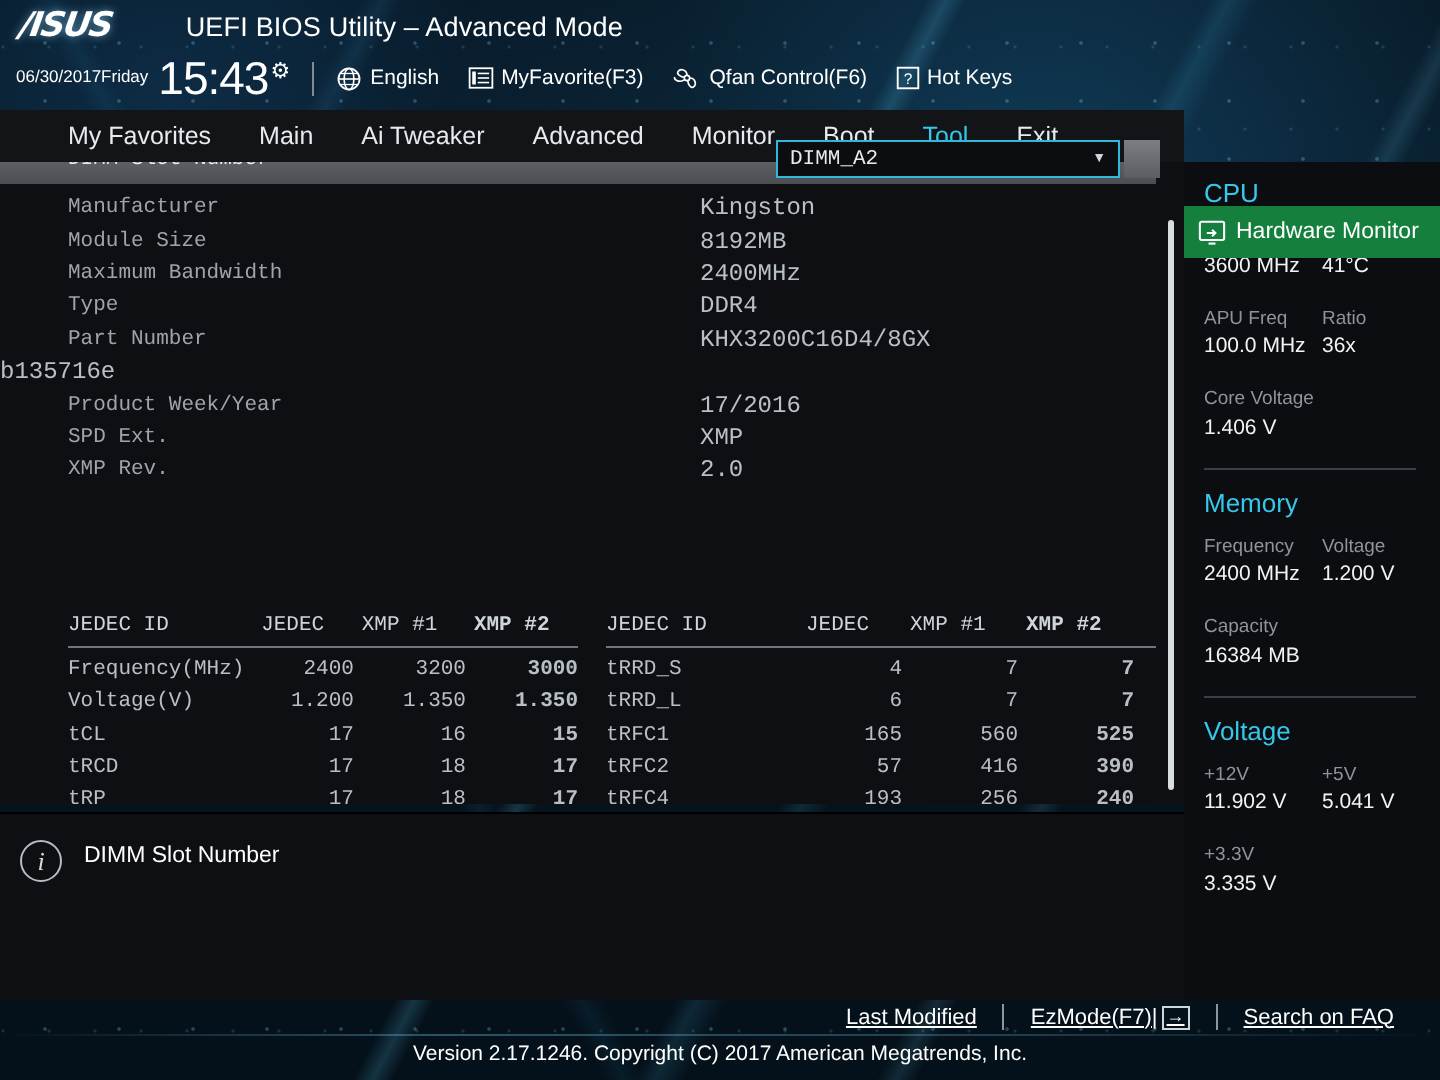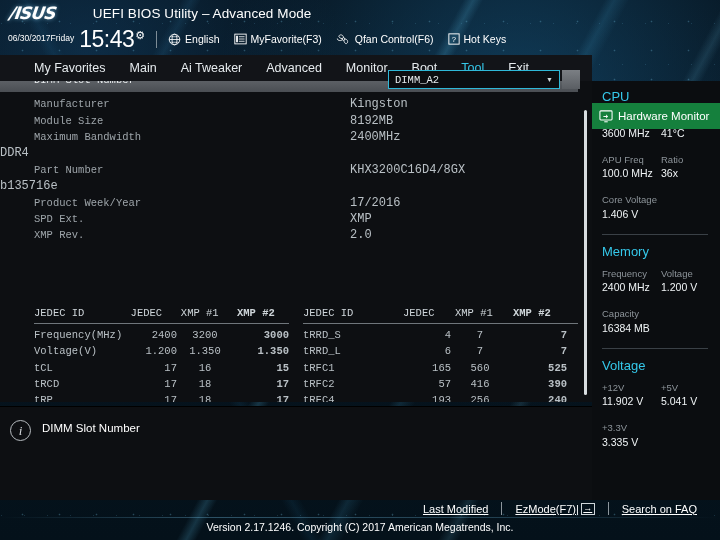--- a/index.html
+++ b/index.html
@@ -112,21 +112,21 @@
 
   .tables{ position:absolute; left:0; top:232px; width:578px; display:flex; }
   .tbl{ width:289px; }
   .tbl.left{ padding-left:34px; }
   .tbl.right{ padding-left:14px; }
   .trow{ display:flex; height:16.3px; align-items:center; font-family:"Liberation Mono", monospace; font-size:10.5px; }
   .trow.head{ color:#cfd6da; height:17px; }
   .trow.body{ color:#b9c0c5; }
   .c0{ width:96px; }
   .c1{ width:52px; text-align:right; }
-  .c2{ width:58px; text-align:center; }
+  .c2{ width:58px; text-align:right; }
   .c3{ width:58px; text-align:right;font-weight:bold; }
   .trow.head .c1,.trow.head .c2,.trow.head .c3{ text-align:left; padding-left:4px; }
   .tbl-line{ height:1px; background:#6f767b; margin:2px 0 3px 0; }
   .vscroll{
     position:absolute; right:5px; top:38px; width:3px; height:285px;
     background:#d8dde0; border-radius:2px;
   }
 
   
   .infopanel{
@@ -274,20 +274,21 @@
       </div>
       <div class="kv-row">
         <div class="kv-k">Module Size</div>
         <div class="kv-v">8192MB</div>
       </div>
       <div class="kv-row">
         <div class="kv-k">Maximum Bandwidth</div>
         <div class="kv-v">2400MHz</div>
       </div>
       <div class="kv-row">
+        <div class="kv-k">Type</div>
         <div class="kv-v">DDR4</div>
       </div>
       <div class="kv-row">
         <div class="kv-k">Part Number</div>
         <div class="kv-v">KHX3200C16D4/8GX</div>
       </div>
       <div class="kv-row">
         <div class="kv-v">b135716e</div>
       </div>
       <div class="kv-row">

